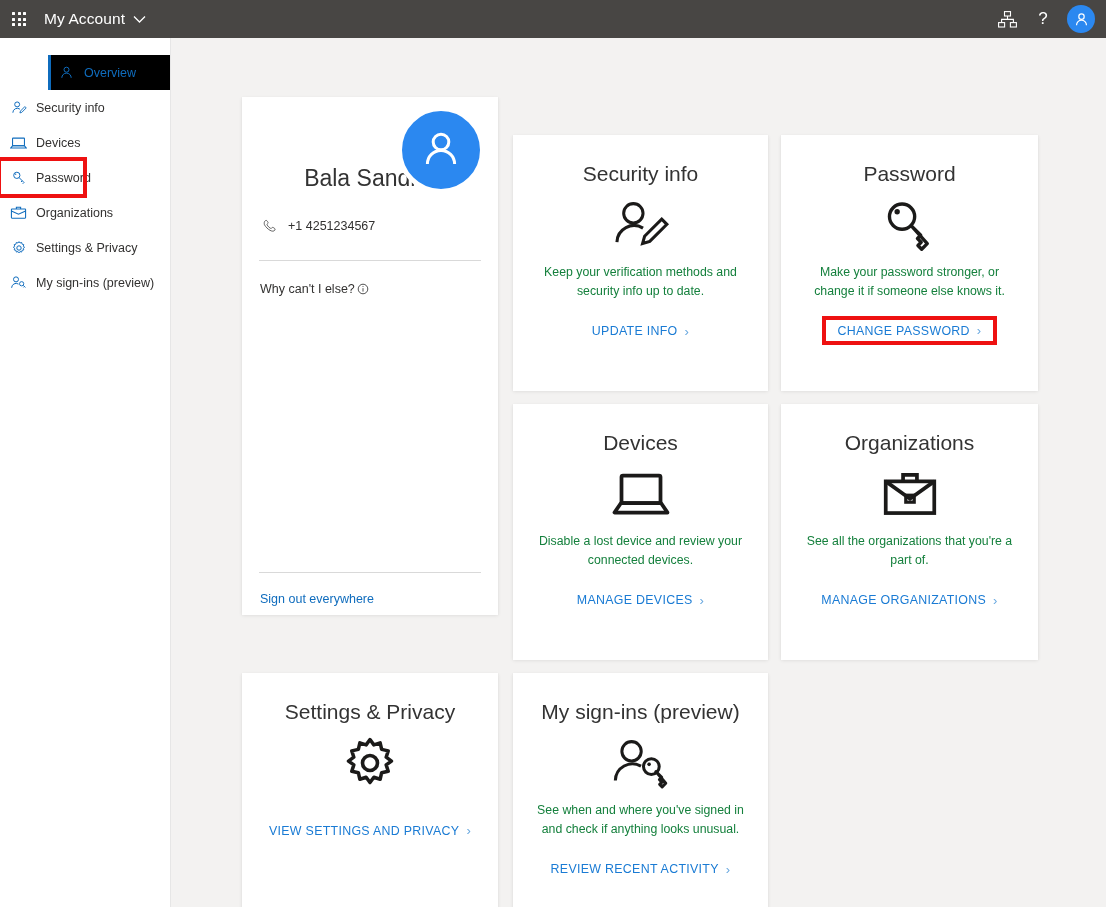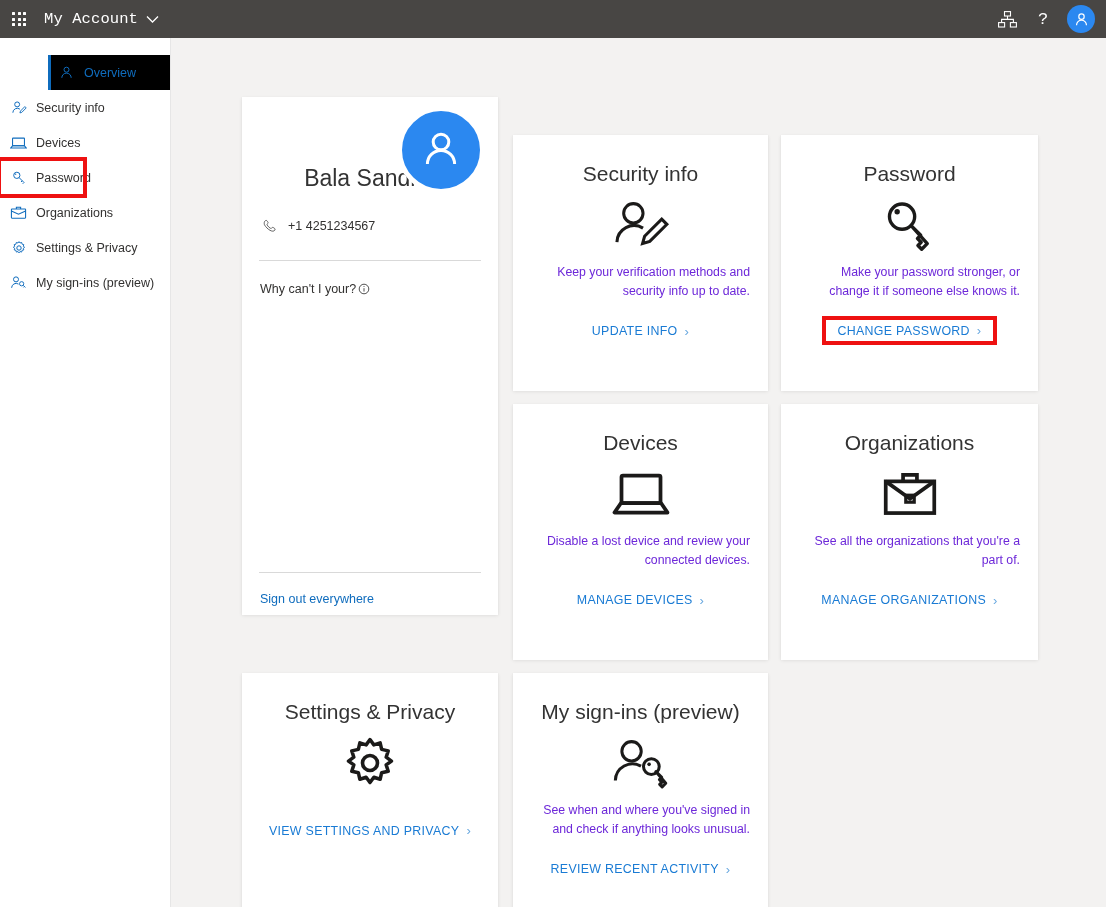--- a/index.html
+++ b/index.html
@@ -9,21 +9,21 @@
     background: #ffffff;
     overflow: hidden;
   }
   .app { position: relative; width: 1106px; height: 907px; background: #f3f2f1; }
 
   
   .header {
     position: absolute; top: 0; left: 0;
     width: 1106px; height: 38px;
     background: #484644;
-    display: flex; align-items: center; font-family: Liberation Mono, monospace;
+    display: flex; align-items: center;
   }
   .waffle {
     width: 38px; height: 38px;
     display: flex; align-items: center; justify-content: center;
     cursor: pointer;
   }
   .waffle-grid {
     display: grid;
     grid-template-columns: repeat(3, 3px);
     grid-template-rows: repeat(3, 3px);
@@ -130,21 +130,21 @@
   .divider-bottom { position: absolute; left: 17px; right: 17px; bottom: 42px; height: 1px; background: #d9d9d9; }
   .signout {
     position: absolute; left: 18px; bottom: 9px;
     font-size: 12.5px; color: #0f6cbd; cursor: pointer;
   }
 
   
   .tile { padding: 27px 18px 0 18px; text-align: center; }
   .tile-title { font-size: 21px; color: #333333; font-weight: 400; line-height: 1.1; }
   .tile-icon { height: 72px; display: flex; align-items: center; justify-content: center; margin-top: 4px; }
-  .tile-desc { font-size: 12.3px; color: #6d28d9; line-height: 1.5; margin-top: 2px; text-align: right; }
+  .tile-desc { font-size: 12.3px; color: #15803d; line-height: 1.5; margin-top: 2px; }
   .tile-link {
     display: inline-flex; align-items: center; gap: 7px;
     margin-top: 24px;
     font-size: 12.4px; letter-spacing: .3px;
     color: #1a7bd4; cursor: pointer; font-weight: 400;
   }
   .tile-link .lchev { color: #6aa9e0; font-size: 13px; }
   .link-wrap { display: inline-block; }
   .link-wrap.highlighted {
     outline: 4px solid #ee1111;
@@ -303,21 +303,21 @@
           <svg width="15" height="15" viewBox="0 0 20 20">
             <path d="M3.2 2.2 c1.6 -1 2.6 .6 3.4 2.1 .5 1 -.1 1.6 -.8 2.2 -.6 .5 -.5 1 -.1 1.7 .9 1.7 2.4 3.2 4.1 4.1 .7 .4 1.2 .5 1.7 -.1 .6 -.7 1.2 -1.3 2.2 -.8 1.5 .8 3.1 1.8 2.1 3.4 -1.3 2.1 -4 1.6 -6.4 .3 -3.1 -1.7 -5.8 -4.4 -7.5 -7.5 C1.6 6.2 1.1 3.5 3.2 2.2 z" fill="none" stroke="currentColor" stroke-width="1.15"></path>
           </svg>
         </span>
         <span>+1 4251234567</span>
       </div>
 
       <div class="divider"></div>
 
       <div class="why-edit">
-        <span>Why can't I your?</span>
+        <span>Why can't I else?</span>
         <span>
           <svg width="12" height="12" viewBox="0 0 14 14">
             <circle cx="7" cy="7" r="5.6" fill="none" stroke="#333" stroke-width="1"></circle>
             <path d="M7 6 v4" stroke="#333" stroke-width="1"></path>
             <circle cx="7" cy="4.2" r="0.6" fill="#333"></circle>
           </svg>
         </span>
       </div>
 
       <div class="divider-bottom"></div>

